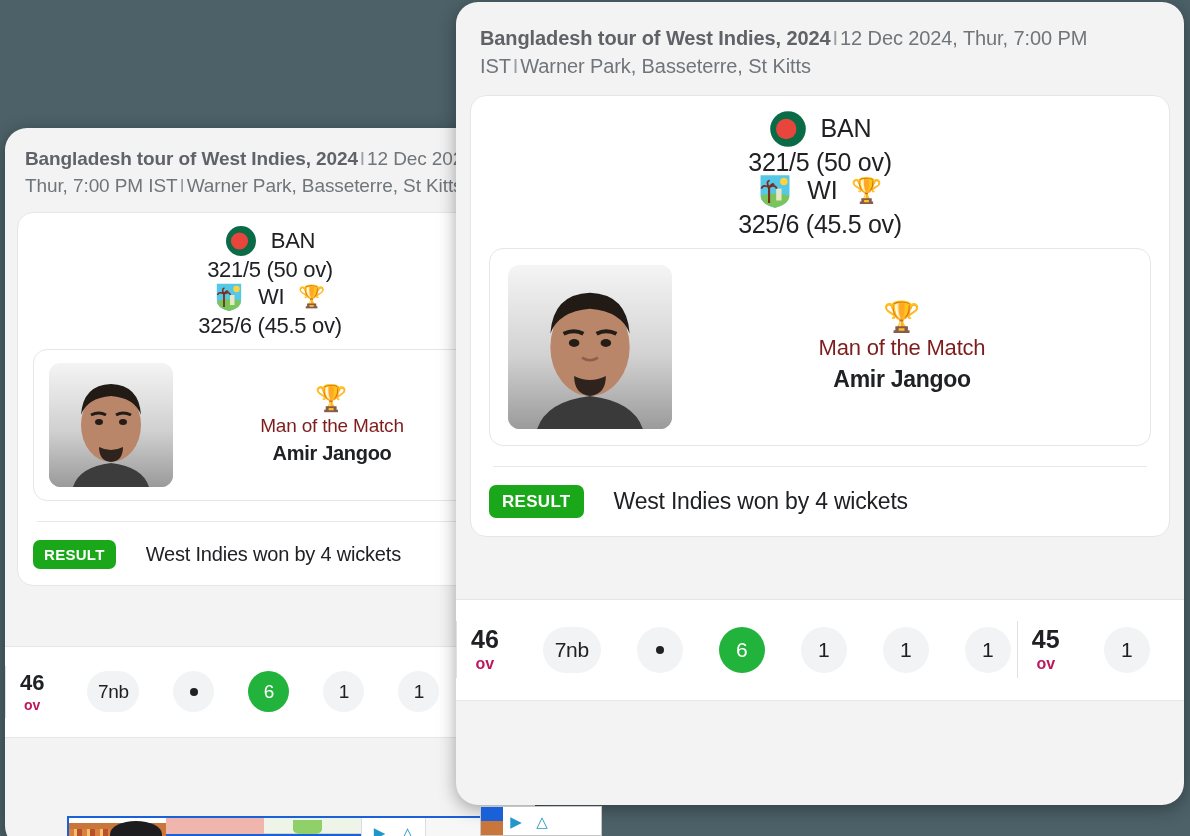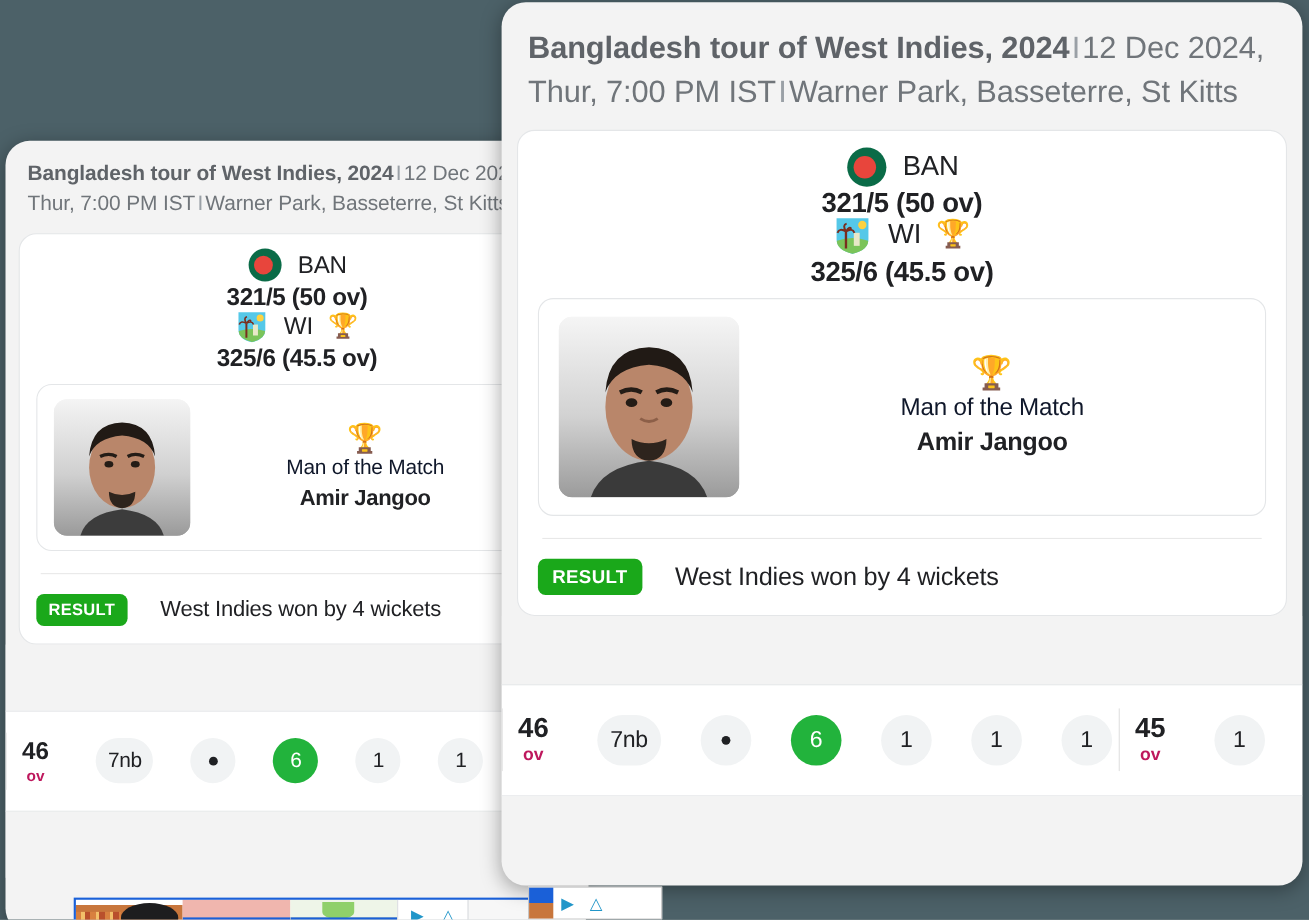--- a/index.html
+++ b/index.html
@@ -23,21 +23,21 @@
   .scorecard {
     position: absolute;
     background: #f3f3f3;
     border-radius: 22px;
     overflow: hidden;
     box-shadow: 0 4px 18px rgba(0,0,0,0.35);
   }
 
   .card-head {
     padding: 22px 24px 14px 24px;
-    font-size: 28px;
+    font-size: 20px;
     line-height: 1.42;
     color: #70757a;
     letter-spacing: -0.1px;
   }
   .card-head .series {
     font-weight: bold;
     color: #5f6368;
   }
   .card-head .sep { color: #9aa0a6; padding: 0 2px; }
 
@@ -63,21 +63,21 @@
     flex: 1 1 auto;
     min-width: 0;
   }
   .team-name {
     font-size: 25px;
     color: #202124;
     letter-spacing: -0.2px;
   }
   .team-score {
     font-size: 25px;
-    font-weight: bold;
+    font-weight: normal;
     color: #202124;
     white-space: nowrap;
     letter-spacing: -0.3px;
   }
   .trophy-inline { font-size: 25px; line-height: 1; }
 
   
   .flag {
     flex: 0 0 auto;
     display: block;
@@ -99,21 +99,21 @@
     overflow: hidden;
     background: linear-gradient(180deg,#f2f2f2 0%,#d2d2d2 55%,#9d9d9d 100%);
   }
   .motm-text {
     flex: 1 1 auto;
     text-align: center;
   }
   .motm-trophy { font-size: 30px; line-height: 1.05; }
   .motm-label {
     font-size: 22px;
-    color: #0f172a;
+    color: #7f1d1d;
     margin-top: 2px;
     letter-spacing: -0.2px;
   }
   .motm-name {
     font-size: 23px;
     font-weight: bold;
     color: #202124;
     margin-top: 5px;
     letter-spacing: -0.3px;
   }

